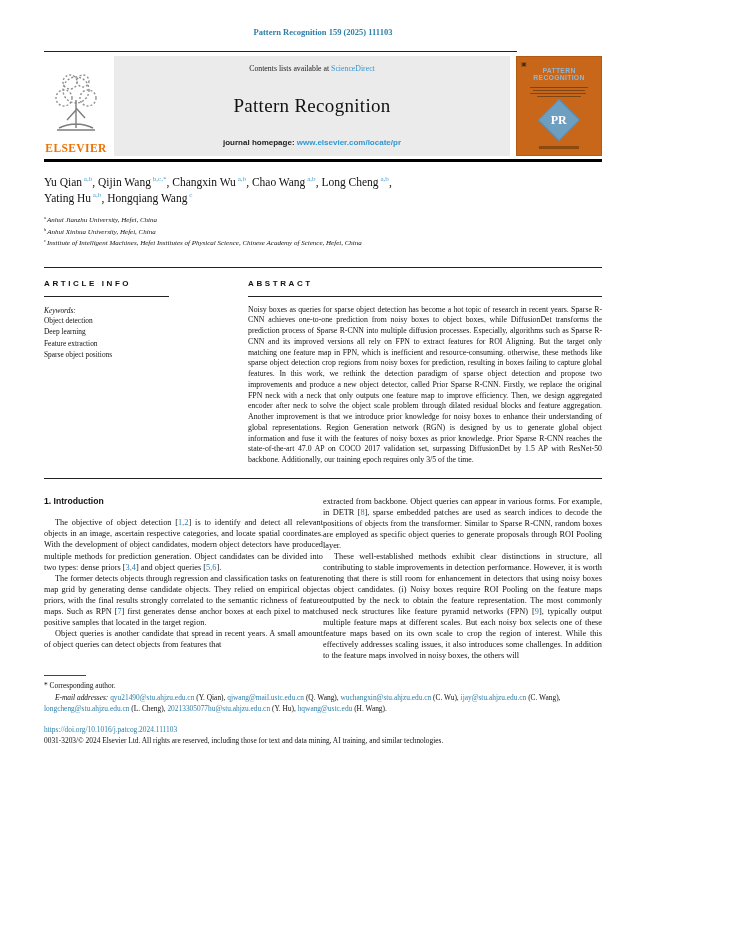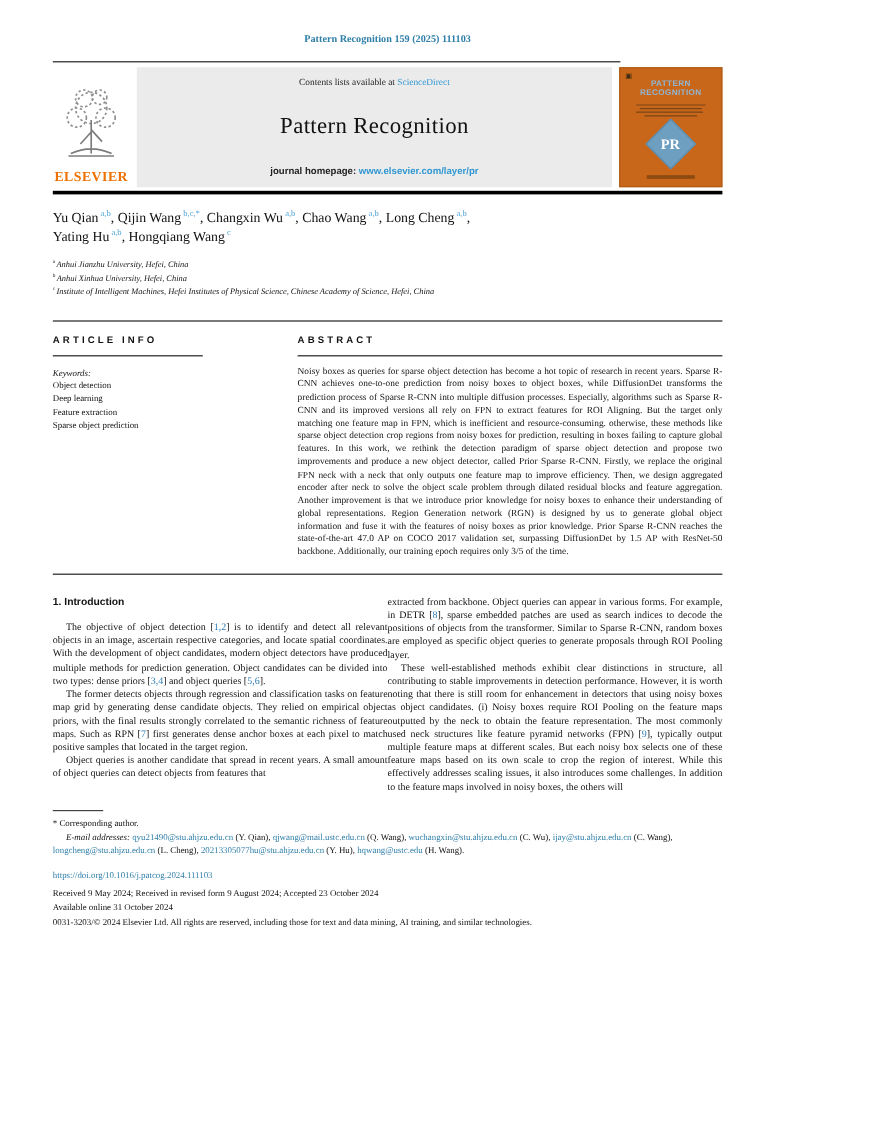--- a/index.html
+++ b/index.html
@@ -103,21 +103,21 @@
       </svg>
       <div class="elsname">ELSEVIER</div>
     </div>
 
     <div class="graybox">
       <div class="contents-line">
         <span>Contents lists available at </span><span class="sd">ScienceDirect</span>
       </div>
       <div class="jname">Pattern Recognition</div>
       <div class="homepage">
-        <span>journal homepage: </span><span class="url">www.elsevier.com/layer/pr</span>
+        <span>journal homepage: </span><span class="url">www.elsevier.com/locate/pr</span>
       </div>
     </div>
 
     <div class="cover">
       <div class="cornerglyph">▣</div>
       <div class="cover-title">PATTERN RECOGNITION</div>
       <div class="cover-lines">
         <div class="tinybar" style="width:58px"></div>
         <div class="tinybar" style="width:52px;margin:0 auto"></div>
         <div class="tinybar" style="width:56px"></div>
@@ -145,21 +145,21 @@
 
   <div class="thinrule ia-top mx"></div>
   <div class="ia mx">
     <div class="ia-left">
       <div class="ia-head">ARTICLE INFO</div>
       <div class="ia-underline-l"></div>
       <div class="kw-label">Keywords:</div>
       <div class="kw-item">Object detection</div>
       <div class="kw-item">Deep learning</div>
       <div class="kw-item">Feature extraction</div>
-      <div class="kw-item">Sparse object prediction</div>
+      <div class="kw-item">Sparse object positions</div>
     </div>
     <div class="ia-right">
       <div class="ia-head">ABSTRACT</div>
       <div class="ia-underline-r"></div>
       <div class="abstract">Noisy boxes as queries for sparse object detection has become a hot topic of research in recent years. Sparse R-CNN achieves one-to-one prediction from noisy boxes to object boxes, while DiffusionDet transforms the prediction process of Sparse R-CNN into multiple diffusion processes. Especially, algorithms such as Sparse R-CNN and its improved versions all rely on FPN to extract features for ROI Aligning. But the target only matching one feature map in FPN, which is inefficient and resource-consuming. otherwise, these methods like sparse object detection crop regions from noisy boxes for prediction, resulting in boxes failing to capture global features. In this work, we rethink the detection paradigm of sparse object detection and propose two improvements and produce a new object detector, called Prior Sparse R-CNN. Firstly, we replace the original FPN neck with a neck that only outputs one feature map to improve efficiency. Then, we design aggregated encoder after neck to solve the object scale problem through dilated residual blocks and feature aggregation. Another improvement is that we introduce prior knowledge for noisy boxes to enhance their understanding of global representations. Region Generation network (RGN) is designed by us to generate global object information and fuse it with the features of noisy boxes as prior knowledge. Prior Sparse R-CNN reaches the state-of-the-art 47.0 AP on COCO 2017 validation set, surpassing DiffusionDet by 1.5 AP with ResNet-50 backbone. Additionally, our training epoch requires only 3/5 of the time.</div>
     </div>
   </div>
   <div class="ia-bottom mx"></div>
 
   <div class="bodycols mx">
@@ -173,19 +173,15 @@
       <div><span>extracted from backbone. Object queries can appear in various forms. For example, in DETR [</span><span class="cite">8</span><span>], sparse embedded patches are used as search indices to decode the positions of objects from the transformer. Similar to Sparse R-CNN, random boxes are employed as specific object queries to generate proposals through ROI Pooling layer.</span></div>
       <div class="para"><span>These well-established methods exhibit clear distinctions in structure, all contributing to stable improvements in detection performance. However, it is worth noting that there is still room for enhancement in detectors that using noisy boxes as object candidates. (i) Noisy boxes require ROI Pooling on the feature maps outputted by the neck to obtain the feature representation. The most commonly used neck structures like feature pyramid networks (FPN) [</span><span class="cite">9</span><span>], typically output multiple feature maps at different scales. But each noisy box selects one of these feature maps based on its own scale to crop the region of interest. While this effectively addresses scaling issues, it also introduces some challenges. In addition to the feature maps involved in noisy boxes, the others will</span></div>
     </div>
   </div>
 
   <div class="fnrule mx"></div>
   <div class="fn mx">* Corresponding author.</div>
   <div class="emails mx"><span class="em">E-mail addresses: </span><span class="link">qyu21490@stu.ahjzu.edu.cn</span><span> (Y. Qian), </span><span class="link">qjwang@mail.ustc.edu.cn</span><span> (Q. Wang), </span><span class="link">wuchangxin@stu.ahjzu.edu.cn</span><span> (C. Wu), </span><span class="link">ijay@stu.ahjzu.edu.cn</span><span> (C. Wang), </span><span class="link">longcheng@stu.ahjzu.edu.cn</span><span> (L. Cheng), </span><span class="link">20213305077hu@stu.ahjzu.edu.cn</span><span> (Y. Hu), </span><span class="link">hqwang@ustc.edu</span><span> (H. Wang).</span></div>
 
   <div class="doi mx">https://doi.org/10.1016/j.patcog.2024.111103</div>
-  <div class="dates mx">
-    <div>Received 9 May 2024; Received in revised form 9 August 2024; Accepted 23 October 2024</div>
-    <div>Available online 31 October 2024</div>
-  </div>
   <div class="copyright mx">0031-3203/© 2024 Elsevier Ltd. All rights are reserved, including those for text and data mining, AI training, and similar technologies.</div>
 
 </div>
 
 </body></html>

